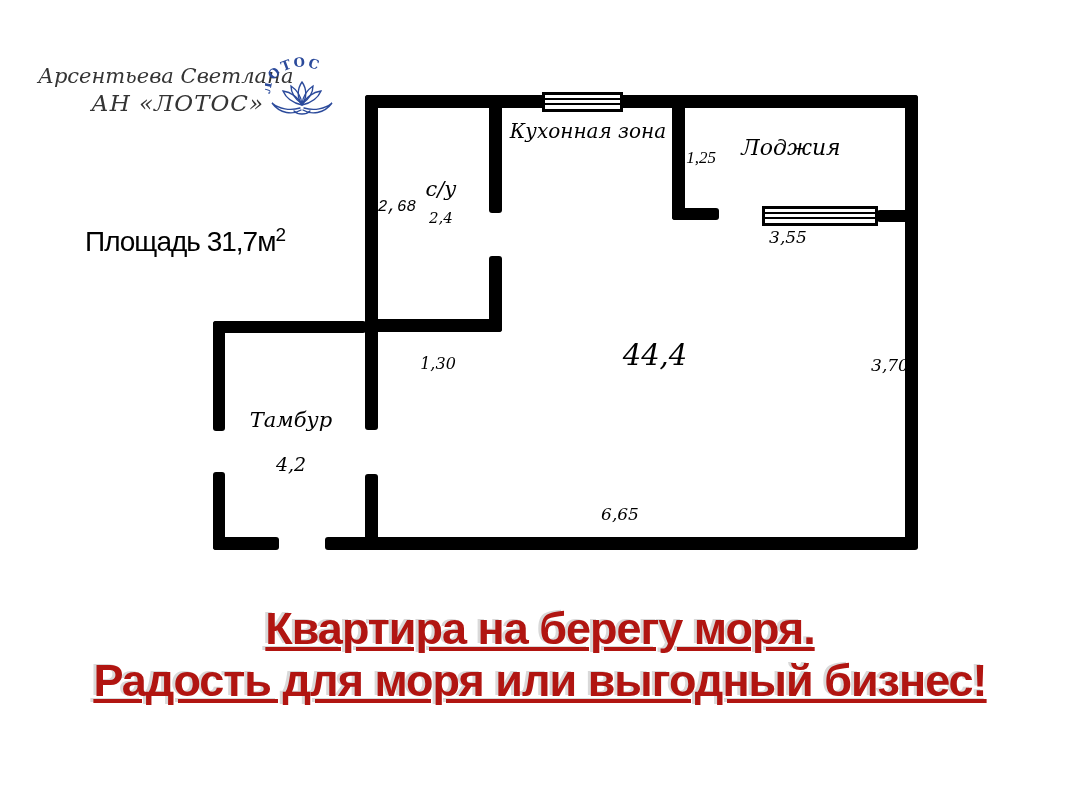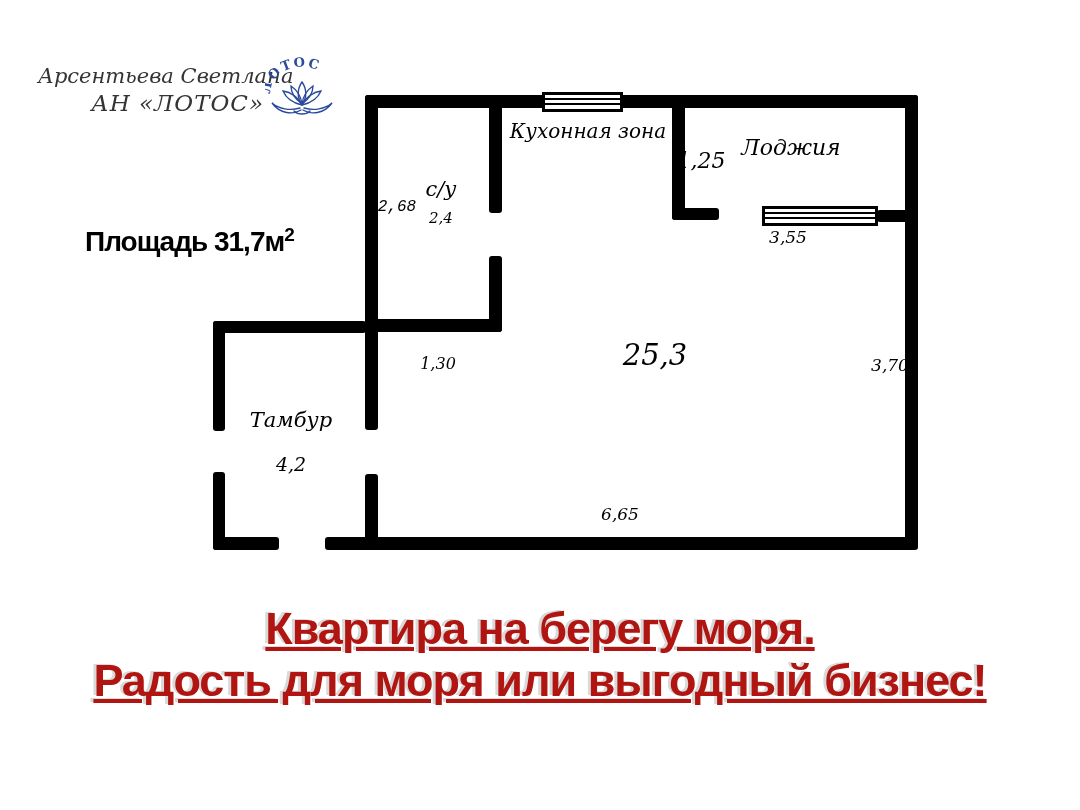--- a/index.html
+++ b/index.html
@@ -15,21 +15,21 @@
   }
   .agent-name { font-style:italic; font-size:21px; line-height:24px; white-space:nowrap; }
   .agency-name { font-style:italic; font-size:23px; line-height:26px; letter-spacing:1px; margin-top:2px; white-space:nowrap; }
   .logo-svg { position:absolute; left:265px; top:54px; z-index:10; }
   .logo-svg text { fill:var(--logo-color,#2b4a9b); font-family:"DejaVu Serif", serif; font-weight:bold; }
   .logo-svg path { stroke:var(--logo-color,#2b4a9b); fill:none; stroke-width:1.4; stroke-linecap:round; }
 
   
   .area-title {
     position:absolute; left:85px; top:224px; z-index:10;
-    font-family:"Liberation Sans", sans-serif; font-weight:bold;
+    font-family:"Liberation Sans", sans-serif; font-weight:normal;
     font-size:28px; letter-spacing:-1px; color:#000; white-space:nowrap;text-align:center;
   }
   .area-title sup { font-size:19px; }
 
   
   .plan { position:absolute; inset:0; z-index:1; }
   .wall { position:absolute; background:var(--wall-color,#000); border-radius:3px; z-index:2; }
   .win { position:absolute; background:#fff; border:3px solid var(--wall-color,#000); box-sizing:border-box; z-index:5; }
   .win::before {
     content:""; position:absolute; left:-1px; right:-1px; top:50%; margin-top:-4px;
@@ -102,26 +102,26 @@
     <div class="wall" style="left:672px;top:208px;width:47px;height:12px;"></div>
     <div class="wall" style="left:877px;top:210px;width:34px;height:12px;"></div>
 
     <div class="win" style="left:542px;top:92px;width:81px;height:20px;"></div>
     <div class="win" style="left:762px;top:206px;width:116px;height:20px;"></div>
 
     <div class="plan-label" style="left:488px;top:119px;width:200px;font-size:20px;">Кухонная зона</div>
     <div class="plan-label" style="left:741px;top:135px;width:100px;font-size:22px;">Лоджия</div>
     <div class="plan-label" style="left:411px;top:177px;width:60px;font-size:21px;">с/у</div>
     <div class="plan-label" style="left:411px;top:209px;width:60px;font-size:15px;">2,4</div>
-    <div class="plan-label" style="left:600px;top:338px;width:110px;font-size:29px;">25,3</div>
+    <div class="plan-label" style="left:600px;top:338px;width:110px;font-size:29px;">44,4</div>
     <div class="plan-label" style="left:241px;top:408px;width:100px;font-size:21px;">Тамбур</div>
     <div class="plan-label" style="left:241px;top:433px;width:100px;font-size:19px;margin-top:20px;">4,2</div>
 
     <div class="plan-label" style="left:370px;top:198px;width:54px;font-size:16px;font-family:Liberation Mono, monospace;">2,68</div>
-    <div class="plan-label" style="left:674px;top:148px;width:54px;font-size:22px;">1,25</div>
+    <div class="plan-label" style="left:674px;top:148px;width:54px;font-size:17px;font-family:Liberation Serif, serif;">1,25</div>
     <div class="plan-label" style="left:758px;top:227px;width:60px;font-size:17px;">3,55</div>
     <div class="plan-label" style="left:860px;top:355px;width:60px;font-size:17px;">3,70</div>
     <div class="plan-label" style="left:408px;top:326px;width:60px;font-size:16px;margin-top:28px;">1,30</div>
     <div class="plan-label" style="left:588px;top:504px;width:64px;font-size:17px;">6,65</div>
   </div>
 
   <div class="tagline">
     <div>Квартира на берегу моря.</div>
     <div>Радость для моря или выгодный бизнес!</div>
   </div>

